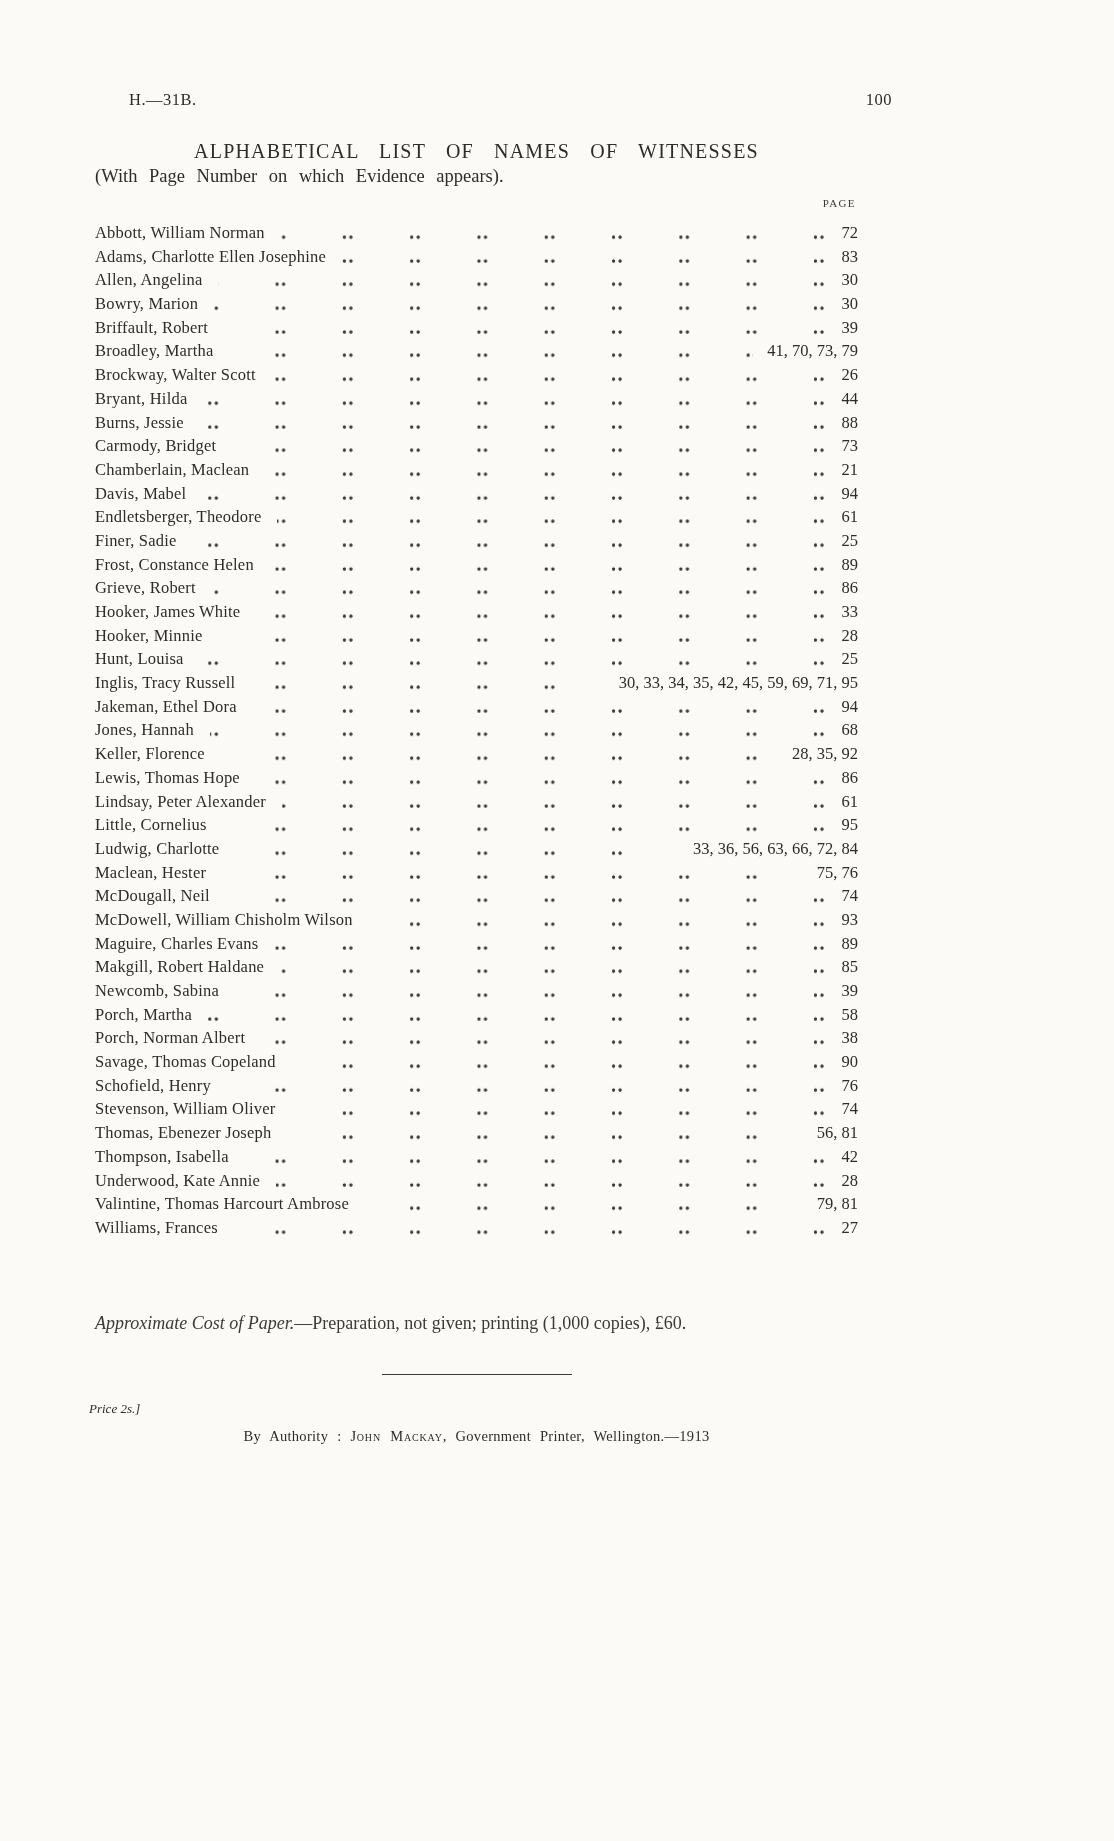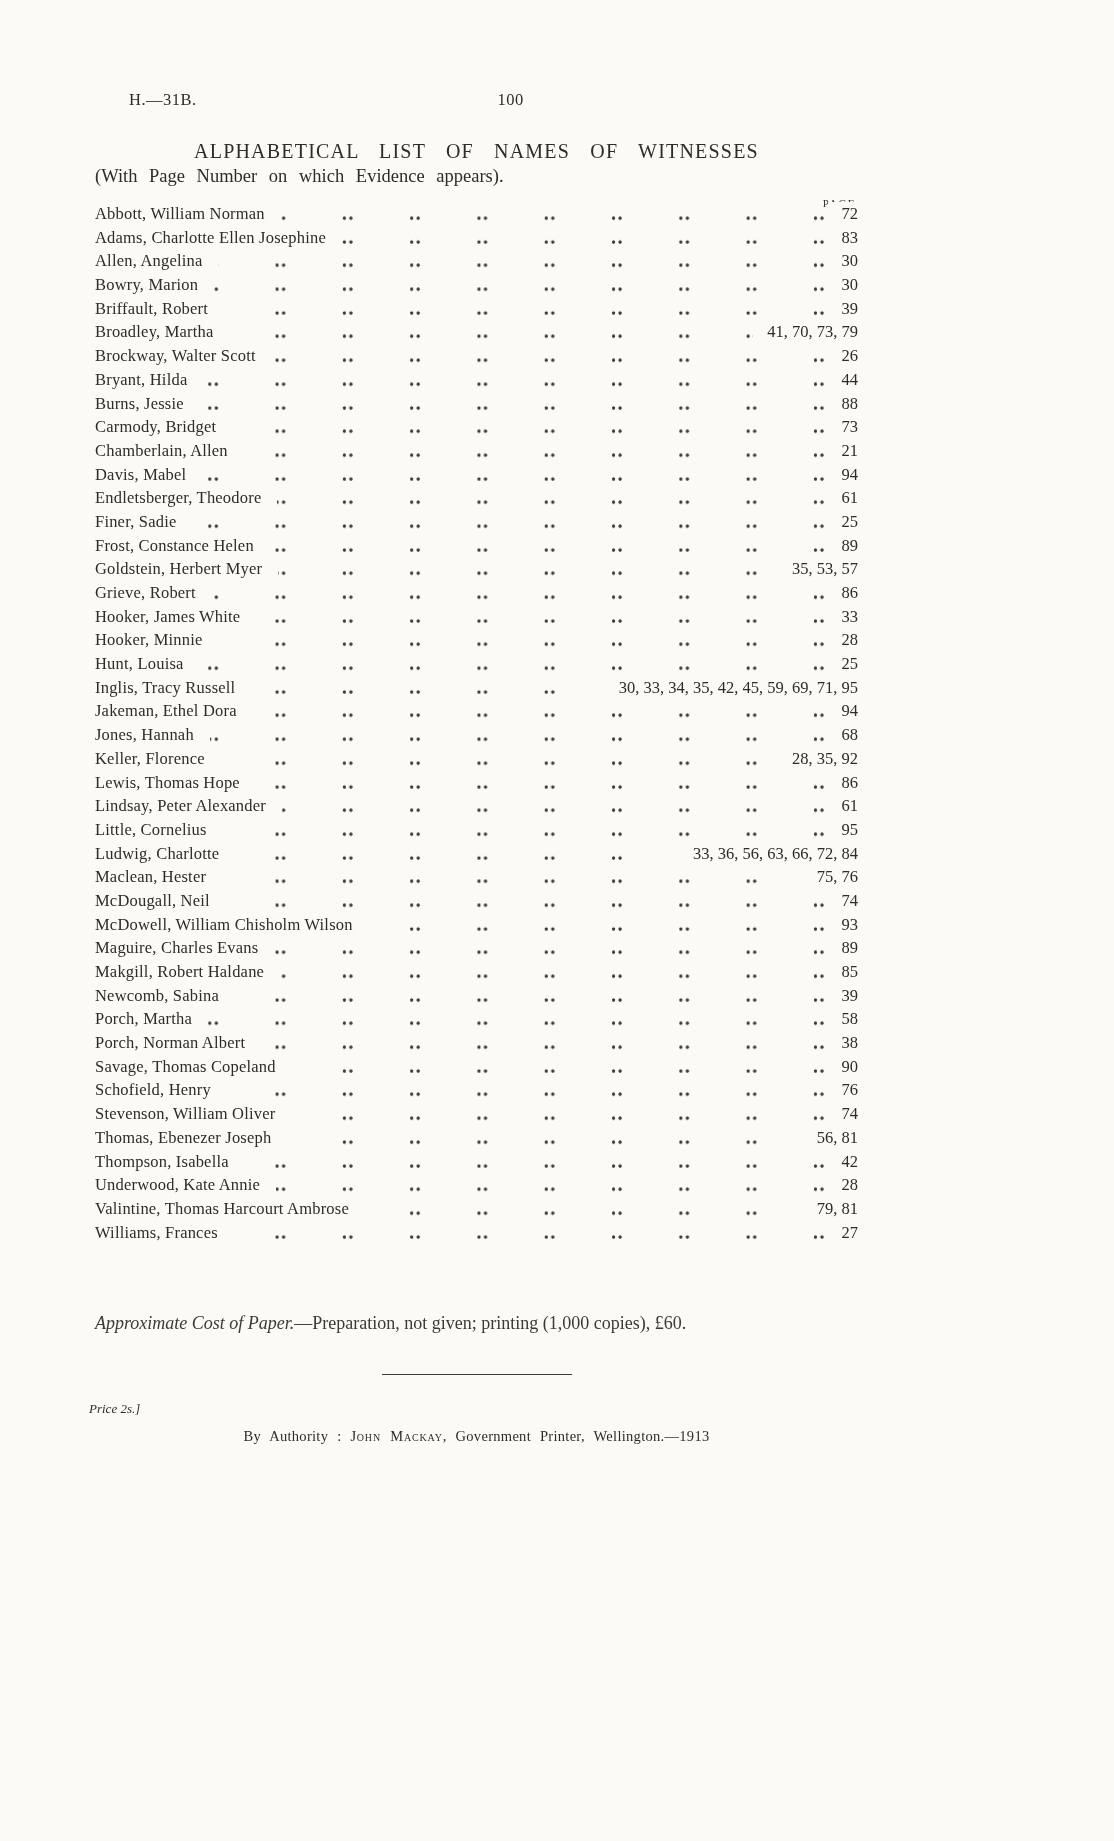--- a/index.html
+++ b/index.html
@@ -30,21 +30,21 @@
     position: absolute;
     top: 90px;
     left: 0;
     width: 100%;
     height: 24px;
     font-size: 16.5px;
     letter-spacing: 0.5px;
     margin-left: 34px;
   }
   .report-number { position: absolute; left: 0; top: 0; }
-  .folio-number { position: absolute; left: 0; width: 100%; text-align: center; top: 0; }
+  .folio-number { position: absolute; left: 0; width: 100%; text-align: right; top: 0; }
   
   .main-title {
     position: absolute;
     top: 132px;
     left: 0;
     width: 100%;
     text-align: center;
     font-size: 20px;
     font-weight: normal;
     letter-spacing: 1.2px;
@@ -65,21 +65,21 @@
     position: absolute;
     top: 197px;
     right: 2px;
     font-size: 11px;
     letter-spacing: 1.4px;
     color: var(--ink-soft);
   }
   
   .witness-list {
     position: absolute;
-    top: 202px;
+    top: 221px;
     left: 0;
     width: 100%;
   }
   .row {
     position: relative;
     height: 23.7px;
     line-height: 23.7px;
     display: flex;
     justify-content: space-between;
     font-size: 16.5px;
@@ -203,21 +203,21 @@
     <span class="name">Burns, Jessie</span>
     <span class="pages">88</span>
   </div>
 
   <div class="row">
     <span class="name">Carmody, Bridget</span>
     <span class="pages">73</span>
   </div>
 
   <div class="row">
-    <span class="name">Chamberlain, Allen</span>
+    <span class="name">Chamberlain, Maclean</span>
     <span class="pages">21</span>
   </div>
 
   <div class="row">
     <span class="name">Davis, Mabel</span>
     <span class="pages">94</span>
   </div>
 
   <div class="row">
     <span class="name">Endletsberger, Theodore</span>
@@ -227,24 +227,20 @@
   <div class="row">
     <span class="name">Finer, Sadie</span>
     <span class="pages">25</span>
   </div>
 
   <div class="row">
     <span class="name">Frost, Constance Helen</span>
     <span class="pages">89</span>
   </div>
 
-  <div class="row">
-    <span class="name">Goldstein, Herbert Myer</span>
-    <span class="pages">35, 53, 57</span>
-  </div>
 
   <div class="row">
     <span class="name">Grieve, Robert</span>
     <span class="pages">86</span>
   </div>
 
   <div class="row">
     <span class="name">Hooker, James White</span>
     <span class="pages">33</span>
   </div>

